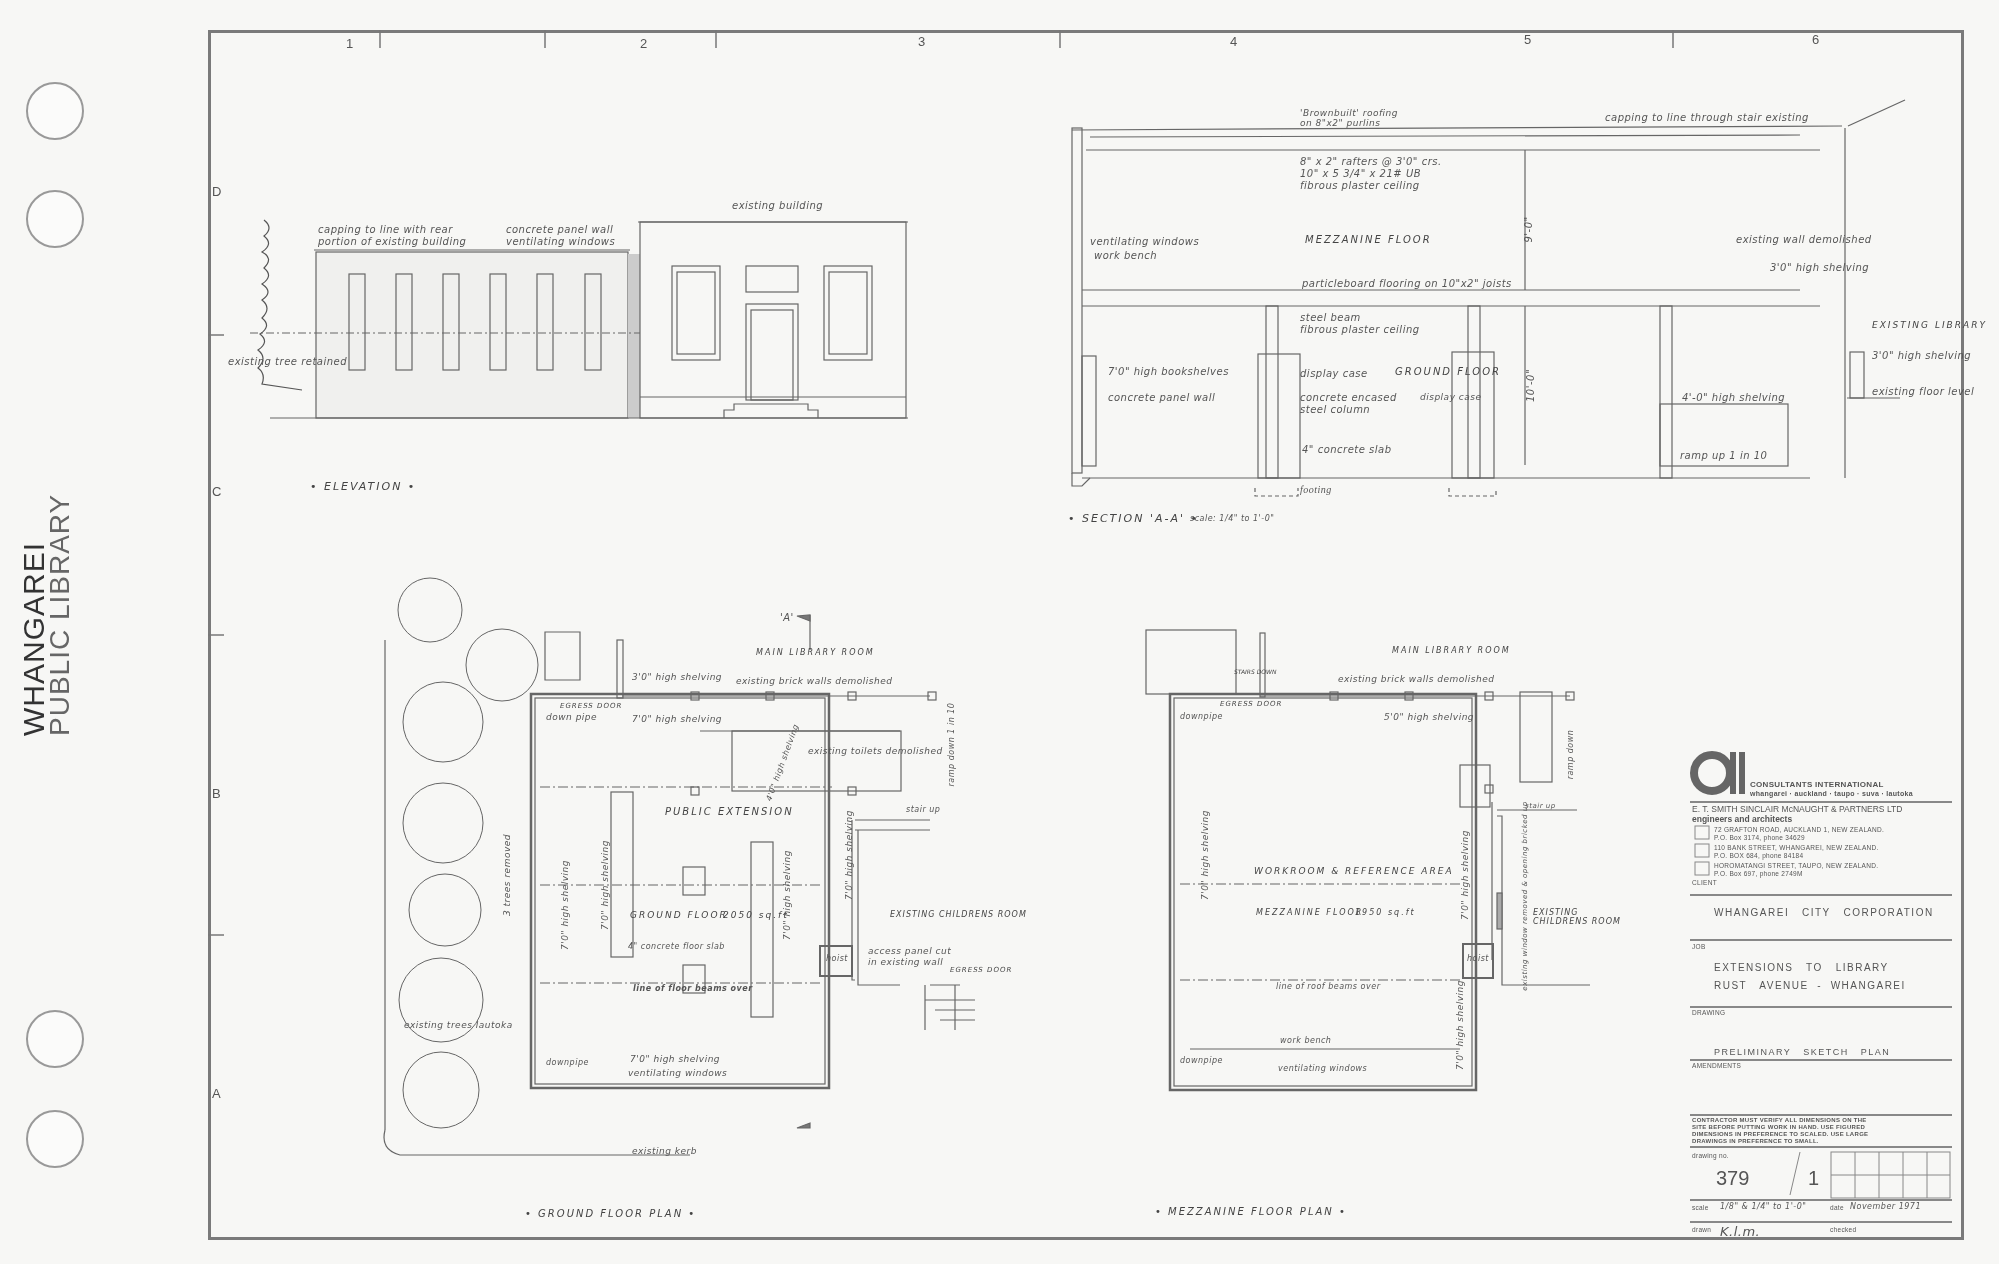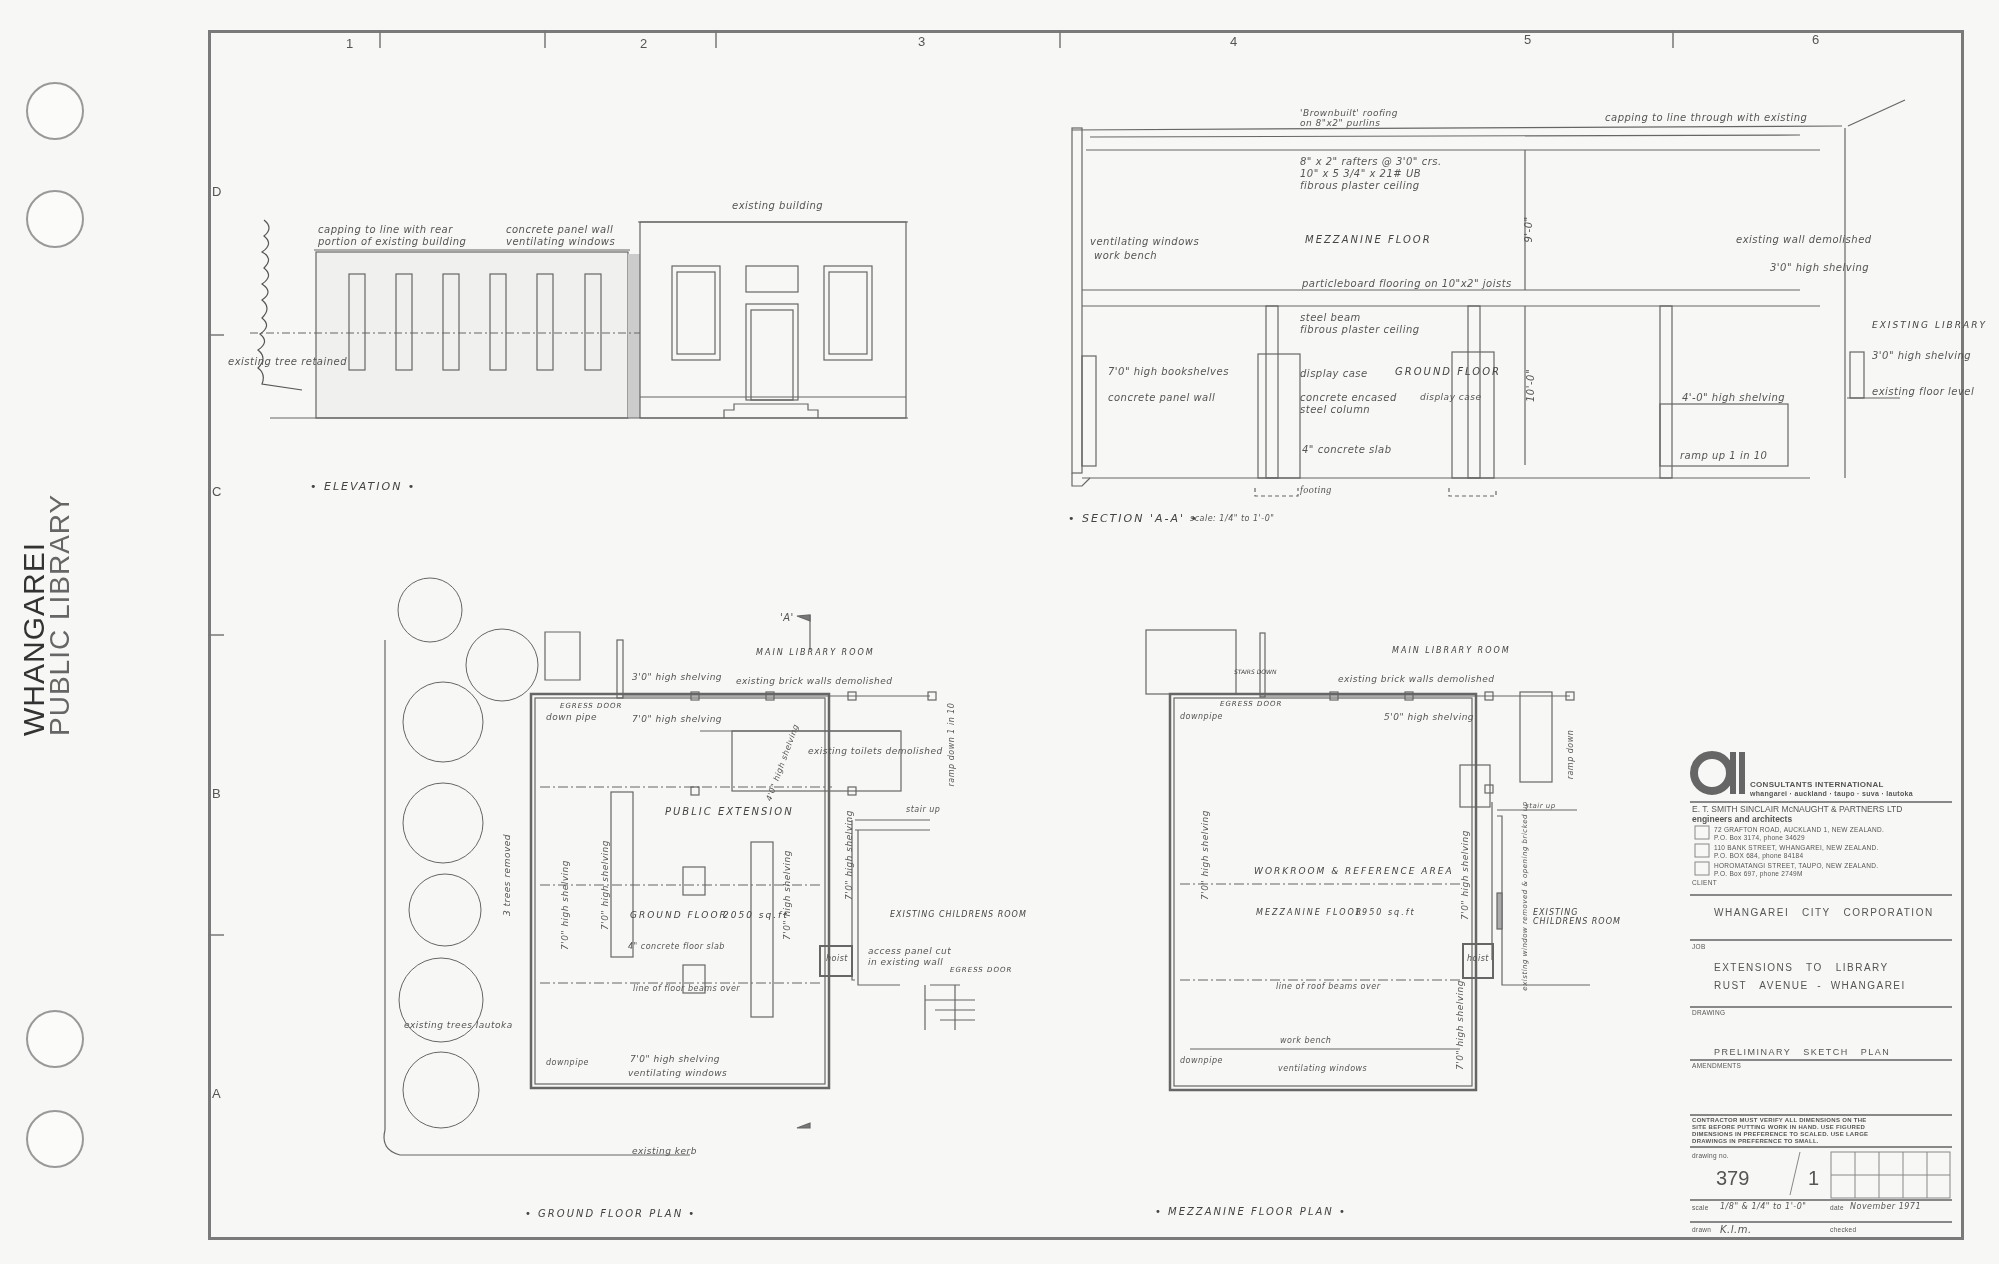--- a/index.html
+++ b/index.html
@@ -206,21 +206,21 @@
 <div class="abs hand" style="left:318px;top:224px;">capping to line with rear</div>
 <div class="abs hand" style="left:318px;top:236px;">portion of existing building</div>
 <div class="abs hand" style="left:506px;top:224px;">concrete panel wall</div>
 <div class="abs hand" style="left:506px;top:236px;">ventilating windows</div>
 <div class="abs hand" style="left:732px;top:200px;">existing building</div>
 <div class="abs hand" style="left:228px;top:356px;">existing tree retained</div>
 <div class="abs caps" style="left:310px;top:480px;">• ELEVATION •</div>
 
 <div class="abs hand" style="left:1300px;top:108px;font-size:9px;">'Brownbuilt' roofing</div>
 <div class="abs hand" style="left:1300px;top:118px;font-size:9px;">on 8"x2" purlins</div>
-<div class="abs hand" style="left:1605px;top:112px;">capping to line through with existing</div>
+<div class="abs hand" style="left:1605px;top:112px;">capping to line through stair existing</div>
 <div class="abs hand" style="left:1300px;top:156px;">8" x 2" rafters @ 3'0" crs.</div>
 <div class="abs hand" style="left:1300px;top:168px;">10" x 5 3/4" x 21# UB</div>
 <div class="abs hand" style="left:1300px;top:180px;">fibrous plaster ceiling</div>
 <div class="abs caps" style="left:1305px;top:234px;font-size:10px;">MEZZANINE FLOOR</div>
 <div class="abs hand" style="left:1515px;top:224px;transform:rotate(-90deg);">9'-0"</div>
 <div class="abs hand" style="left:1090px;top:236px;">ventilating windows</div>
 <div class="abs hand" style="left:1094px;top:250px;">work bench</div>
 <div class="abs hand" style="left:1736px;top:234px;">existing wall demolished</div>
 <div class="abs hand" style="left:1770px;top:262px;">3'0" high shelving</div>
 <div class="abs hand" style="left:1302px;top:278px;">particleboard flooring on 10"x2" joists</div>
@@ -252,21 +252,21 @@
 <div class="abs hand" style="left:546px;top:712px;font-size:9px;">down pipe</div>
 <div class="abs hand" style="left:632px;top:714px;font-size:9px;">7'0" high shelving</div>
 <div class="abs hand" style="left:808px;top:746px;font-size:9px;">existing toilets demolished</div>
 <div class="abs hand" style="left:910px;top:740px;font-size:8px;transform:rotate(-90deg);">ramp down 1 in 10</div>
 <div class="abs hand" style="left:742px;top:758px;font-size:8px;transform:rotate(-70deg);">4'0" high shelving</div>
 <div class="abs hand" style="left:906px;top:805px;font-size:8px;">stair up</div>
 <div class="abs caps" style="left:665px;top:806px;font-size:10px;">PUBLIC EXTENSION</div>
 <div class="abs caps" style="left:630px;top:910px;font-size:9px;">GROUND FLOOR</div>
 <div class="abs caps" style="left:723px;top:910px;font-size:9px;">2050 sq.ft</div>
 <div class="abs hand" style="left:628px;top:942px;font-size:8px;">4" concrete floor slab</div>
-<div class="abs hand" style="left:633px;top:984px;font-size:8px;">line of floor beams over</div>
+<div class="abs hand" style="left:633px;top:984px;font-size:8px;font-weight:bold;">line of floor beams over</div>
 <div class="abs hand" style="left:520px;top:900px;font-size:9px;transform:rotate(-90deg);">7'0" high shelving</div>
 <div class="abs hand" style="left:560px;top:880px;font-size:9px;transform:rotate(-90deg);">7'0" high shelving</div>
 <div class="abs hand" style="left:742px;top:890px;font-size:9px;transform:rotate(-90deg);">7'0" high shelving</div>
 <div class="abs hand" style="left:804px;top:850px;font-size:9px;transform:rotate(-90deg);">7'0" high shelving</div>
 <div class="abs caps" style="left:890px;top:910px;font-size:8px;letter-spacing:1px;">EXISTING CHILDRENS ROOM</div>
 <div class="abs hand" style="left:868px;top:946px;font-size:9px;">access panel cut</div>
 <div class="abs hand" style="left:868px;top:957px;font-size:9px;">in existing wall</div>
 <div class="abs hand" style="left:826px;top:954px;font-size:8px;">hoist</div>
 <div class="abs caps" style="left:950px;top:966px;font-size:7px;letter-spacing:1px;">EGRESS DOOR</div>
 <div class="abs hand" style="left:630px;top:1054px;font-size:9px;">7'0" high shelving</div>
@@ -321,15 +321,15 @@
   <div class="abs small" style="left:2px;top:317px;font-size:6.5px;">AMENDMENTS</div>
   <div class="abs small" style="left:2px;top:372px;width:185px;font-size:6px;line-height:7px;font-weight:bold;white-space:normal;">CONTRACTOR MUST VERIFY ALL DIMENSIONS ON THE SITE BEFORE PUTTING WORK IN HAND. USE FIGURED DIMENSIONS IN PREFERENCE TO SCALED. USE LARGE DRAWINGS IN PREFERENCE TO SMALL.</div>
   <div class="abs small" style="left:2px;top:407px;font-size:6.5px;">drawing no.</div>
   <div class="abs" style="left:26px;top:422px;font-size:20px;color:#555;">379</div>
   <div class="abs" style="left:118px;top:422px;font-size:20px;color:#555;">1</div>
   <div class="abs small" style="left:2px;top:459px;font-size:6.5px;">scale</div>
   <div class="abs hand" style="left:30px;top:457px;font-size:8px;">1/8" &amp; 1/4" to 1'-0"</div>
   <div class="abs small" style="left:140px;top:459px;font-size:6.5px;">date</div>
   <div class="abs hand" style="left:160px;top:457px;font-size:8px;">November 1971</div>
   <div class="abs small" style="left:2px;top:481px;font-size:6.5px;">drawn</div>
-  <div class="abs hand" style="left:30px;top:479px;font-size:10px;">K.l.m.</div>
+  <div class="abs hand" style="left:30px;top:479px;font-size:13px;">K.l.m.</div>
   <div class="abs small" style="left:140px;top:481px;font-size:6.5px;">checked</div>
 </div>
 
 </body></html>

